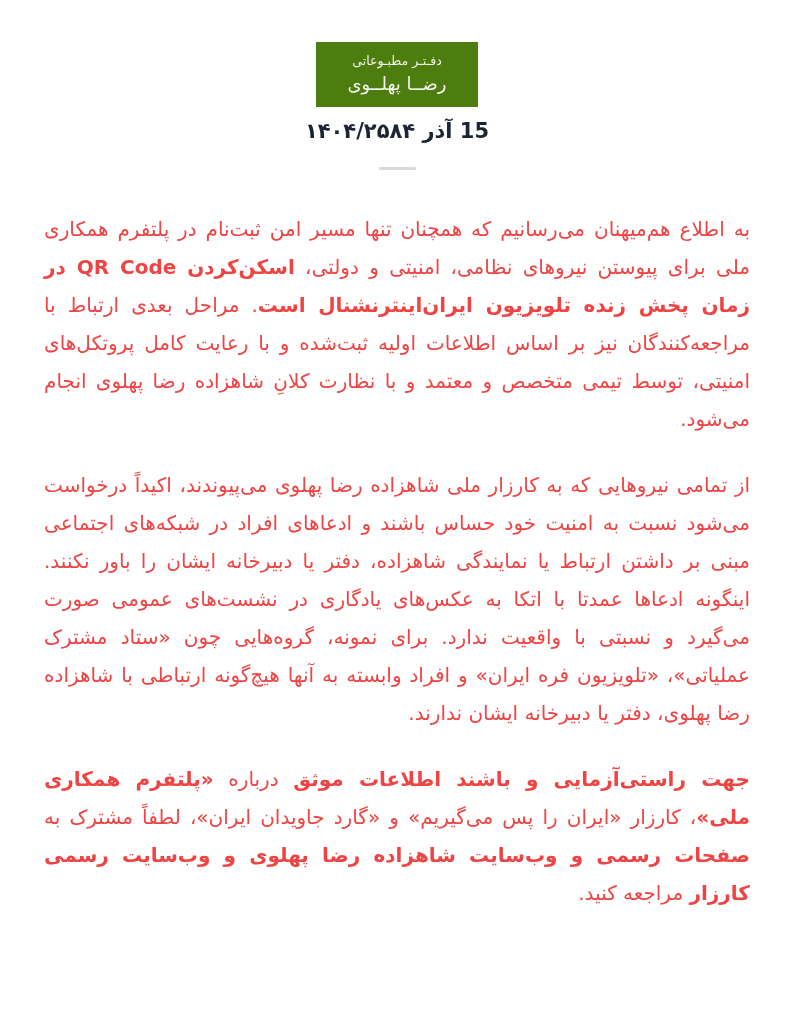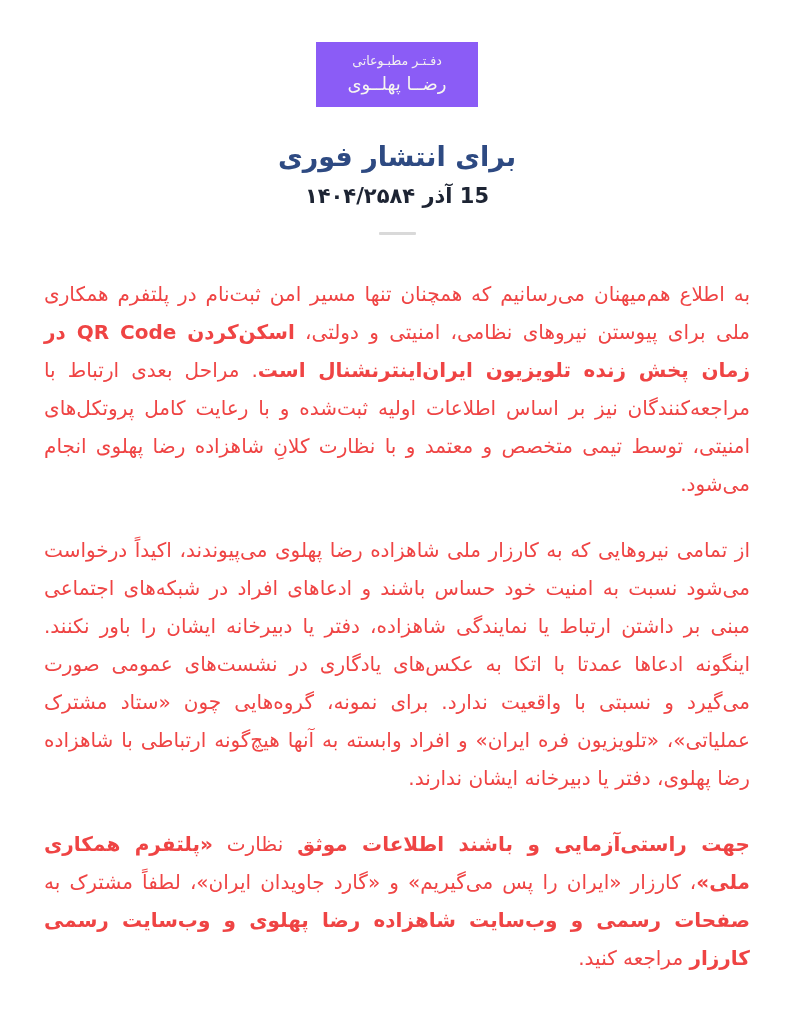--- a/index.html
+++ b/index.html
@@ -13,21 +13,21 @@
     height: 1024px;
     margin: 0 auto;
     background: #ffffff;
     overflow: hidden;
     font-family: "DejaVu Sans", sans-serif;
   }
   .logo-box {
     width: 162px;
     margin: 42px auto 0 auto;
     padding: 11px 8px 13px 8px;
-    background: #8b5cf6;
+    background: #4d7c0f;
     text-align: center;
     color: #f7f6f1;
     box-sizing: border-box;
     direction: rtl;
   }
   .logo-line1 {
     font-size: 12.5px;
     letter-spacing: 0.5px;
     opacity: 0.96;
   }
@@ -79,27 +79,26 @@
 </head>
 <body>
 
 <div class="page">
 
   <div class="logo-box">
     <div class="logo-line1">دفـتـر مطبـوعاتی</div>
     <div class="logo-line2">رضــا پهلــوی</div>
   </div>
 
-  <h1 class="release-title">برای انتشار فوری</h1>
 
   <div class="release-date">15 آذر ۱۴۰۴/۲۵۸۴</div>
 
   <div class="divider"></div>
 
   <div class="body-text">
     <div id="paragraphs">
         <p class="para"><span>به اطلاع هم‌میهنان می‌رسانیم که همچنان تنها مسیر امن ثبت‌نام در پلتفرم همکاری ملی برای پیوستن نیروهای نظامی، امنیتی و دولتی، </span><span class="b">اسکن‌کردن QR Code در زمان پخش زنده تلویزیون ایران‌اینترنشنال است</span><span>. مراحل بعدی ارتباط با مراجعه‌کنندگان نیز بر اساس اطلاعات اولیه ثبت‌شده و با رعایت کامل پروتکل‌های امنیتی، توسط تیمی متخصص و معتمد و با نظارت کلانِ شاهزاده رضا پهلوی انجام می‌شود.</span></p>
         <p class="para"><span>از تمامی نیروهایی که به کارزار ملی شاهزاده رضا پهلوی می‌پیوندند، اکیداً درخواست می‌شود نسبت به امنیت خود حساس باشند و ادعاهای افراد در شبکه‌های اجتماعی مبنی بر داشتن ارتباط یا نمایندگی شاهزاده، دفتر یا دبیرخانه ایشان را باور نکنند. اینگونه ادعاها عمدتا با اتکا به عکس‌های یادگاری در نشست‌های عمومی صورت می‌گیرد و نسبتی با واقعیت ندارد. برای نمونه، گروه‌هایی چون «ستاد مشترک عملیاتی»، «تلویزیون فره ایران» و افراد وابسته به آنها هیچ‌گونه ارتباطی با شاهزاده رضا پهلوی، دفتر یا دبیرخانه ایشان ندارند.</span></p>
-        <p class="para"><span class="b">جهت راستی‌آزمایی و باشند اطلاعات موثق</span><span> نظارت </span><span class="b">«پلتفرم همکاری ملی»</span><span>، کارزار «ایران را پس می‌گیریم» و «گارد جاویدان ایران»، لطفاً مشترک به </span><span class="b">صفحات رسمی و وب‌سایت شاهزاده رضا پهلوی و وب‌سایت رسمی کارزار</span><span> مراجعه کنید.</span></p>
+        <p class="para"><span class="b">جهت راستی‌آزمایی و باشند اطلاعات موثق</span><span> درباره </span><span class="b">«پلتفرم همکاری ملی»</span><span>، کارزار «ایران را پس می‌گیریم» و «گارد جاویدان ایران»، لطفاً مشترک به </span><span class="b">صفحات رسمی و وب‌سایت شاهزاده رضا پهلوی و وب‌سایت رسمی کارزار</span><span> مراجعه کنید.</span></p>
       </div>
   </div>
 
 </div>
 
 </body></html>

